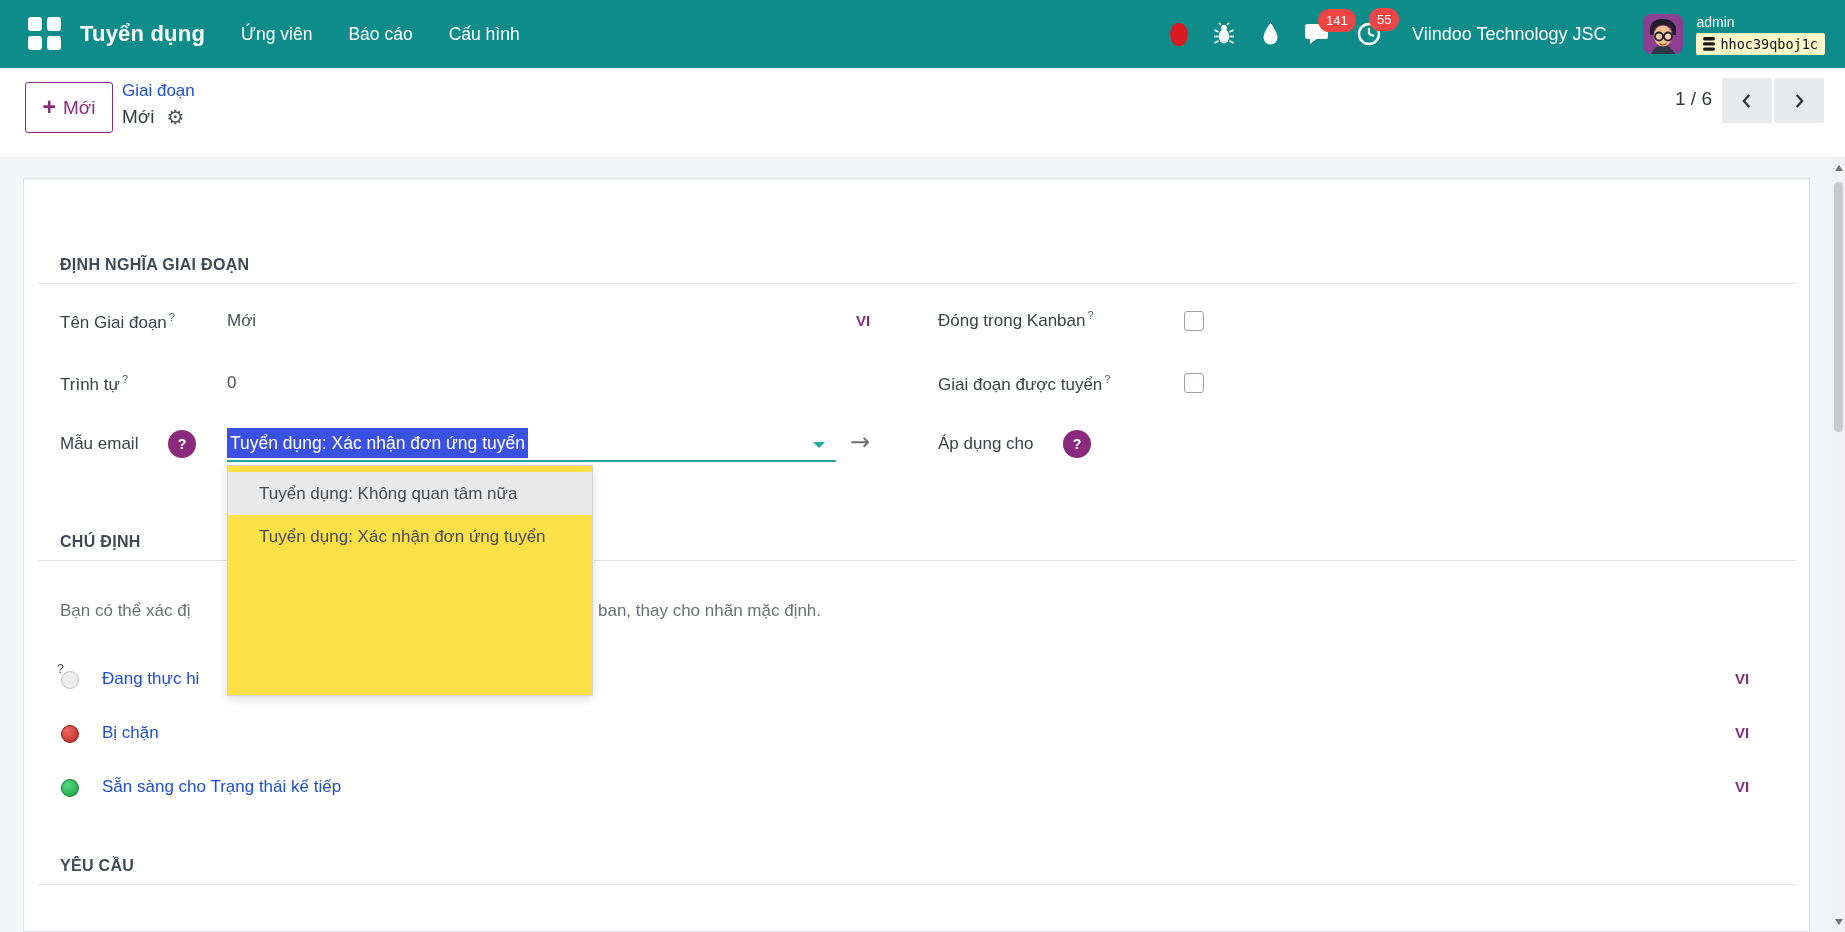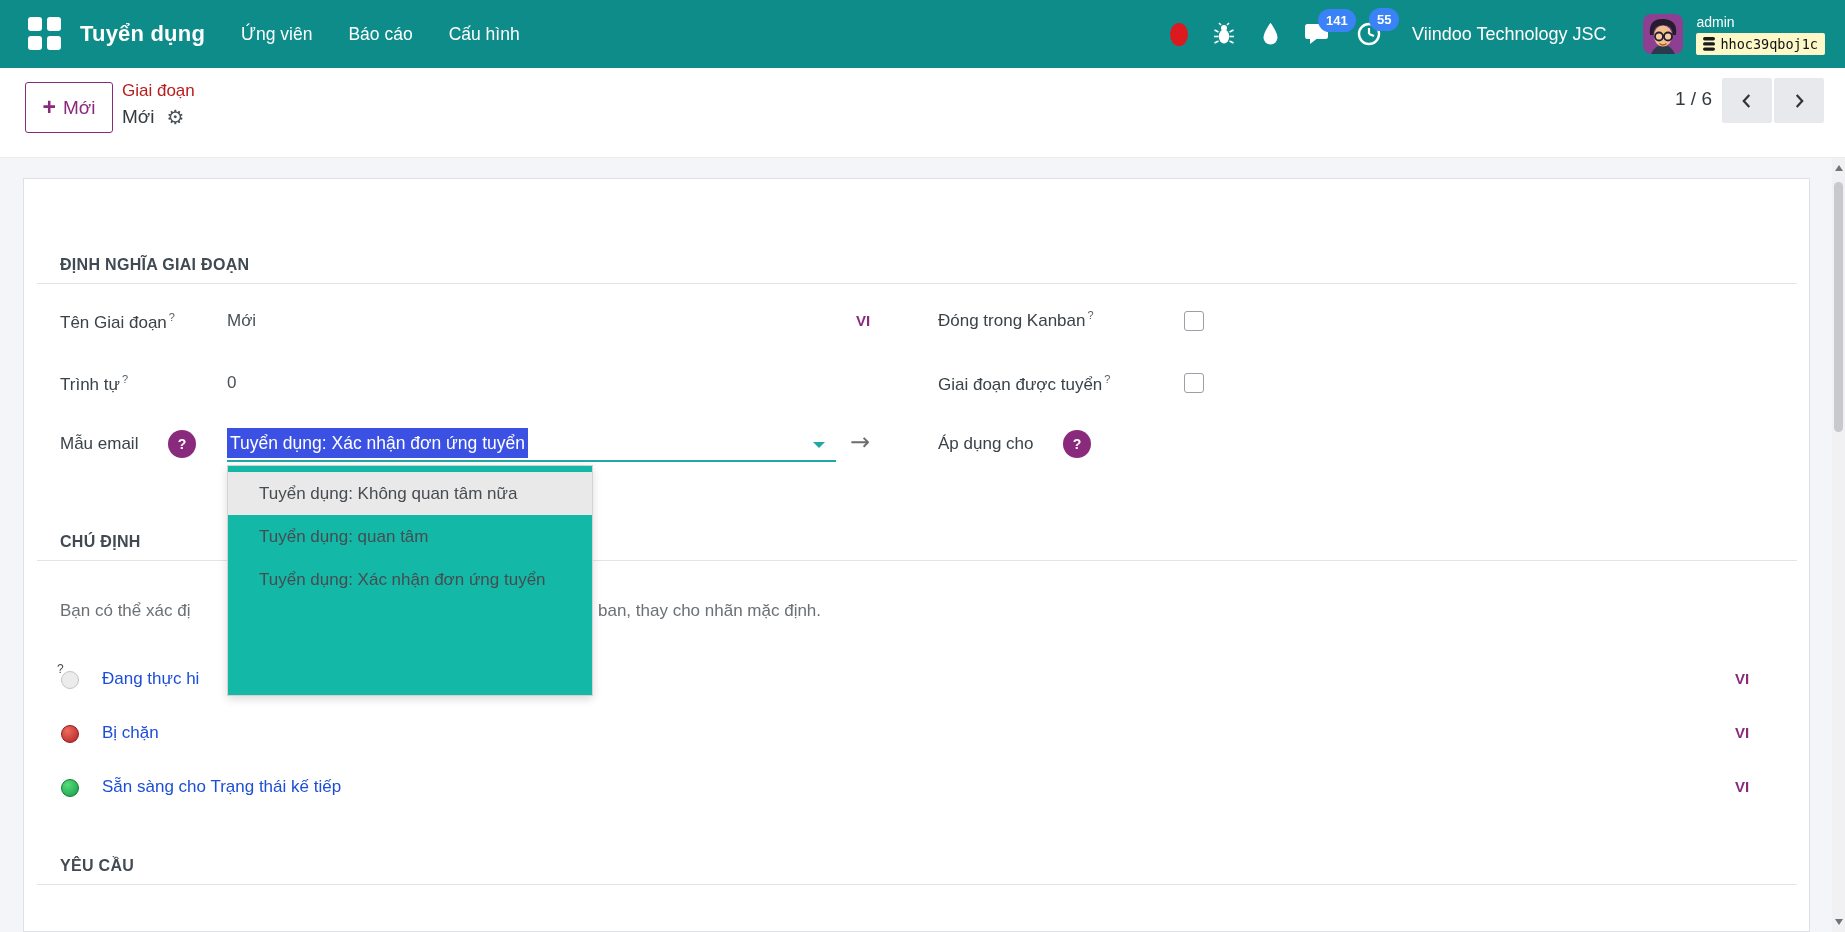--- a/index.html
+++ b/index.html
@@ -10,39 +10,39 @@
   .navbar { position:absolute; left:0; top:0; width:1845px; height:68px;
             background:#0d8c8a; display:flex; align-items:center; color:#fff; z-index:50; }
   .apps-grid { margin-left:28px; width:34px; height:34px; display:grid;
                grid-template-columns:14px 14px; grid-template-rows:14px 14px; gap:5px; cursor:pointer; }
   .apps-grid span { background:#fff; border-radius:3px; }
   .nav-title { font-size:22px; font-weight:bold; margin-left:18px; letter-spacing:.2px; }
   .nav-item { font-size:17.5px; margin-left:36px; cursor:pointer; white-space:nowrap; }
   .nav-right { margin-left:auto; display:flex; align-items:center; }
   .sys-icon { position:relative; margin-left:24px; display:flex; align-items:center; cursor:pointer; }
   .record-dot { width:18px; height:23px; border-radius:50%; background:#dd1920; }
-  .count-badge { position:absolute; top:-13px; left:13px; background:#3b82f6; color:#fff;
-                 font-size:13px; line-height:23px; padding:0 8px; border-radius:12px; font-weight:bold; }
+  .count-badge { position:absolute; top:-13px; left:13px; background:#ef4444; color:#fff;
+                 font-size:13px; line-height:23px; padding:0 8px; border-radius:12px; font-weight:normal; }
   .company { font-size:18px; margin-left:30px; white-space:nowrap; }
   .user-block { display:flex; margin-left:37px; margin-right:20px; align-items:flex-start; }
   .avatar { width:40px; height:40px; border-radius:8px; overflow:hidden; flex:0 0 auto; cursor:pointer; }
   .user-meta { margin-left:13px; display:flex; flex-direction:column; }
   .user-name { font-size:14px; line-height:17px; }
   .db-badge { margin-top:2px; background:#fcf8c8; color:#111; border-radius:2px;
               font-family:"DejaVu Sans Mono", monospace; font-size:13.5px; line-height:22px;
               padding:0 7px; display:flex; align-items:center; gap:5px; }
 
   
   .cpanel { position:absolute; left:0; top:68px; width:1845px; height:90px; background:#fff;
             border-bottom:1px solid #ececec; z-index:40; }
   .new-btn { position:absolute; left:25px; top:14px; width:88px; height:51px;
              border:1px solid #8a2a7d; border-radius:3px; background:#fff; color:#8a2a7d;
              font-size:19px; display:flex; align-items:center; justify-content:center; gap:7px; cursor:pointer; }
   .new-btn .plus { font-size:23px; font-weight:bold; line-height:1; }
-  .bc-parent { position:absolute; left:122px; top:13px; font-size:17px; color:#b91c1c; cursor:pointer; }
+  .bc-parent { position:absolute; left:122px; top:13px; font-size:17px; color:#1d4ed8; cursor:pointer; }
   .bc-current { position:absolute; left:122px; top:37px; font-size:19px; color:#333a40; display:flex; align-items:center; gap:12px; }
   .gear { font-family:"DejaVu Sans", sans-serif; font-size:20px; color:#4b5258; cursor:pointer; }
   .pager-text { position:absolute; left:1648px; top:20px; width:64px; font-size:19px; color:#333a40; text-align:right; }
   .pager-btn { position:absolute; top:10px; width:50px; height:45px; background:#e7e9ec;
                border:none; border-radius:2px; display:flex; align-items:center; justify-content:center; cursor:pointer; }
 
   
   .sheet { position:absolute; left:23px; top:178px; width:1787px; height:754px;
            background:#fff; border:1px solid #dde0e4; }
   .section-title { position:absolute; font-size:16px; font-weight:bold; color:#414a52; letter-spacing:.3px; }
@@ -61,21 +61,21 @@
   .m2o .sel { display:inline-block; background:#3b51e3; color:#fff; font-size:17.5px;
               line-height:30px; padding:0 3px; white-space:nowrap; }
   .caret { position:absolute; left:586px; top:14px; width:0; height:0;
            border-left:6px solid transparent; border-right:6px solid transparent;
            border-top:6px solid #1fa8a4; cursor:pointer; }
   .goto-arrow { position:absolute; left:850px; top:428px; font-size:24px; color:#6e6e6e;
                 font-family:"DejaVu Sans", sans-serif; cursor:pointer; }
 
   
   .dropdown { position:absolute; left:227px; top:465px; width:366px; height:231px;
-              background:#14b8a6; border:1px solid #d3d3d3; box-shadow:0 3px 9px rgba(0,0,0,.14);
+              background:#fde047; border:1px solid #d3d3d3; box-shadow:0 3px 9px rgba(0,0,0,.14);
               padding-top:6px; z-index:30; }
   .dd-item { height:43px; line-height:43px; padding-left:31px; font-size:17px; color:#474c51;
              white-space:nowrap; overflow:hidden; cursor:pointer; }
   .dd-item.hl { background:#e9e9e9; }
   .dd-more { height:43px; line-height:43px; padding-left:47px; font-size:17px; color:#8a2a7d; cursor:pointer; }
 
   
   .help-frag { position:absolute; font-size:17px; color:#6b7075; }
   .kcircle { position:absolute; width:18px; height:18px; border-radius:50%; }
   .kc-normal { background:#ececec; border:1px solid #c4c4c4; }
@@ -240,21 +240,20 @@
 
 <span class="kcircle kc-done" style="left:61px; top:779px;"></span>
 <div class="legend-label" style="left:102px; top:777px;">Sẵn sàng cho Trạng thái kế tiếp</div>
 <div class="vi" style="left:1735px; top:778px;">VI</div>
 
 <div class="section-title" style="left:60px; top:857px;">YÊU CẦU</div>
 <div class="hline" style="top:884px;"></div>
 
 <div class="dropdown">
   <div class="dd-item hl">Tuyển dụng: Không quan tâm nữa</div>
-  <div class="dd-item">Tuyển dụng: quan tâm</div>
   <div class="dd-item">Tuyển dụng: Xác nhận đơn ứng tuyển</div>
 </div>
 
 <div class="scrollbar">
   <span class="sb-arrow sb-up"></span>
   <span class="sb-thumb"></span>
   <span class="sb-arrow sb-down"></span>
 </div>
 
 </body></html>

